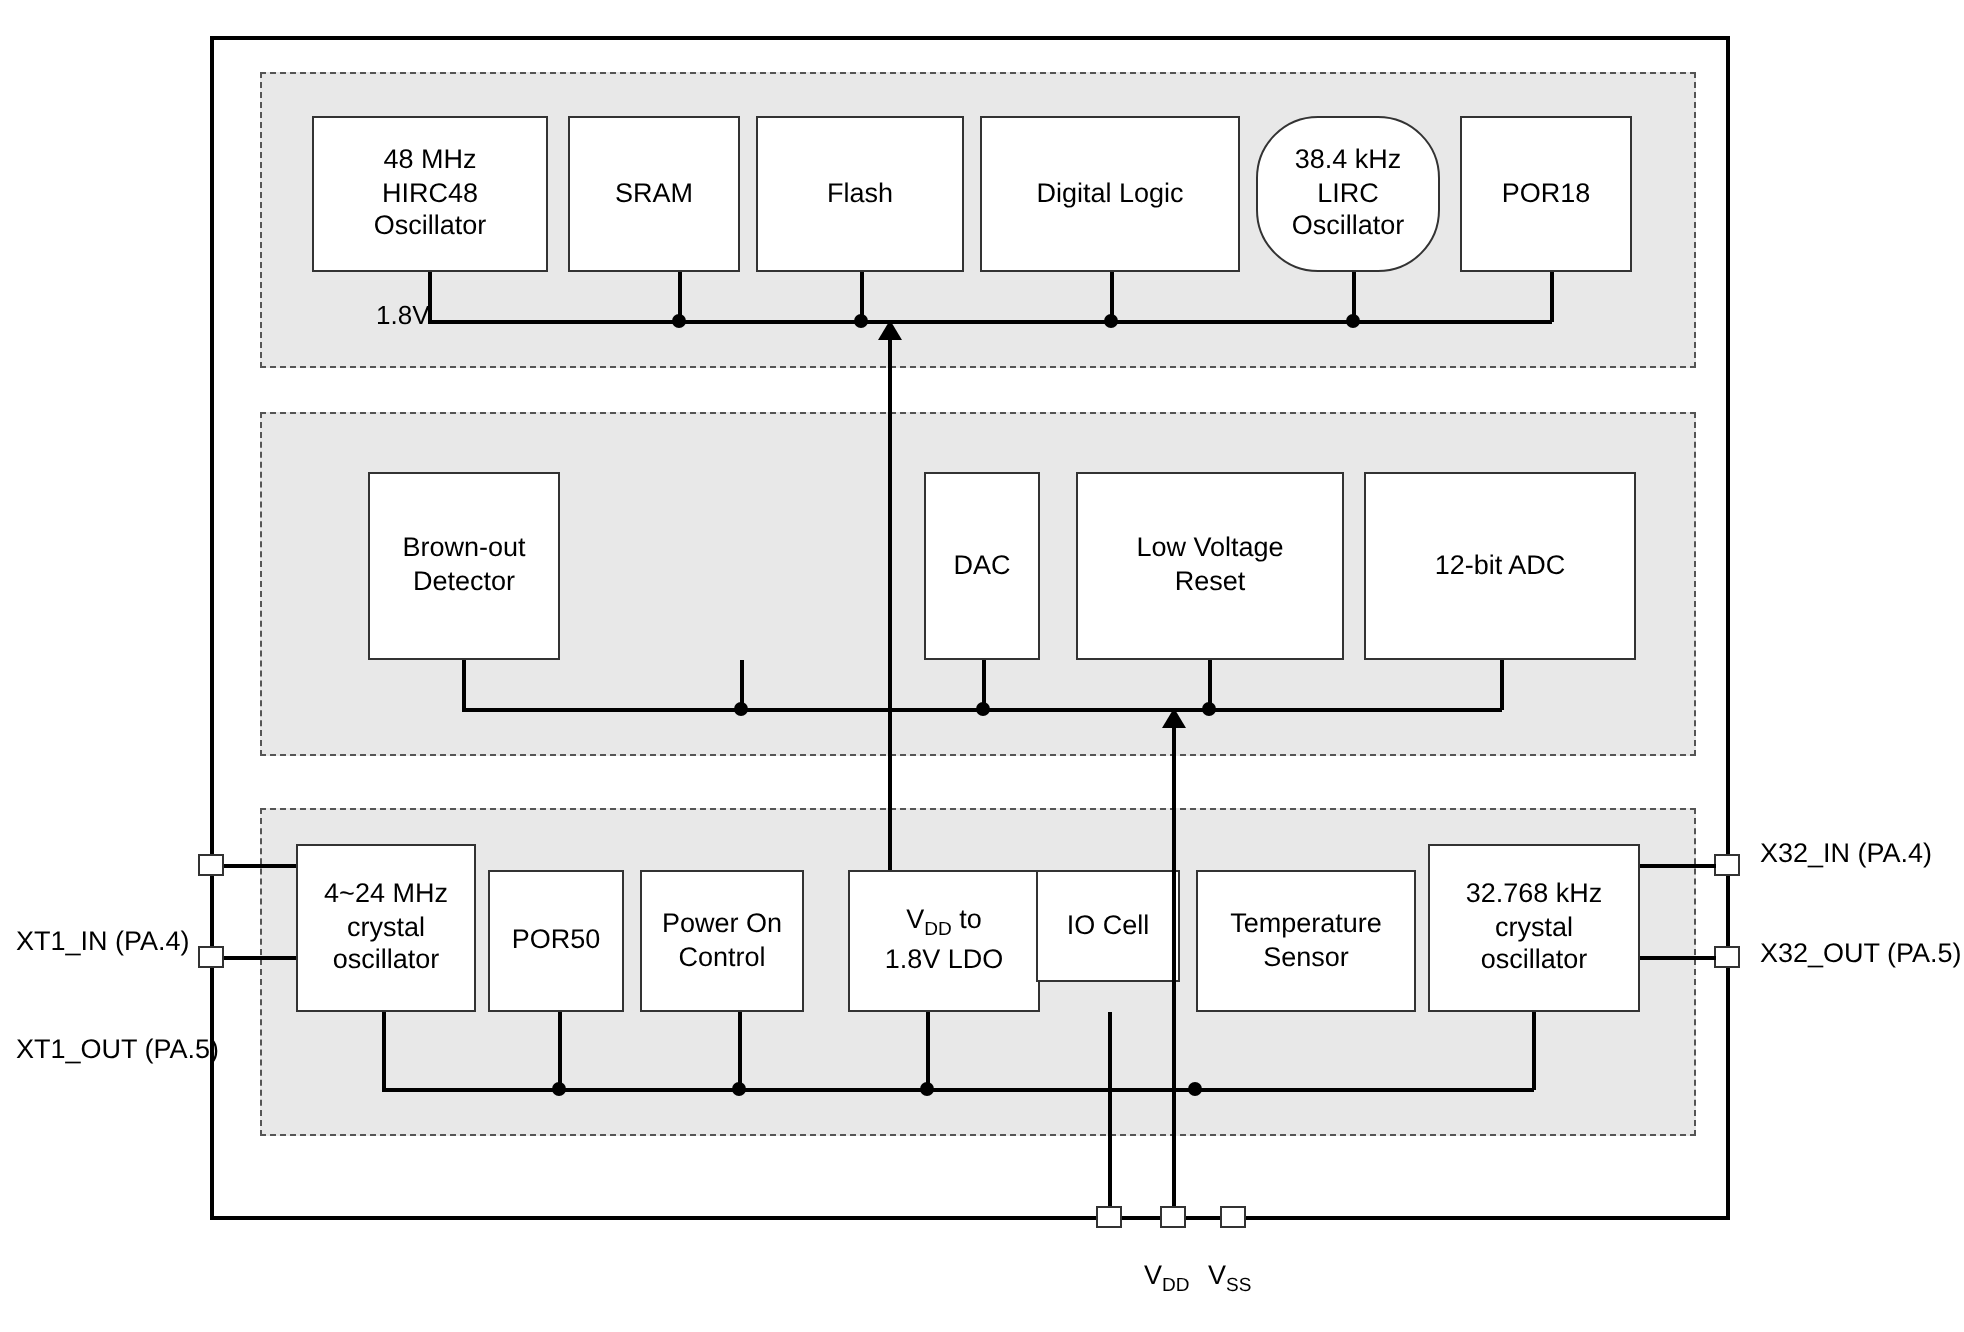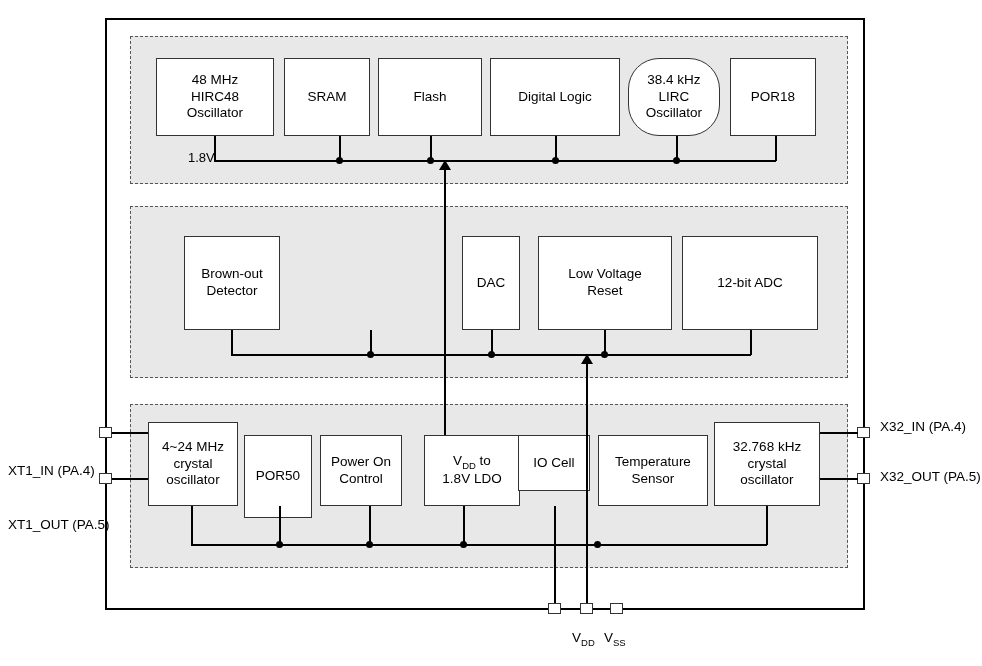--- a/index.html
+++ b/index.html
@@ -198,21 +198,21 @@
   <div class="abs group group-bottom"></div>
 
   <div class="abs block" style="left:148px; top:422px; width:90px; height:84px;">
     <span>
       <span class="lbl">4~24 MHz</span>
       <span class="lbl">crystal</span>
       <span class="lbl">oscillator</span>
     </span>
   </div>
 
-  <div class="abs block" style="left:244px; top:435px; width:68px; height:83px;">
+  <div class="abs block" style="left:244px; top:435px; width:68px; height:71px;">
     <span class="lbl">POR50</span>
   </div>
 
   <div class="abs block" style="left:320px; top:435px; width:82px; height:71px;">
     <span>
       <span class="lbl">Power On</span>
       <span class="lbl">Control</span>
     </span>
   </div>
 

